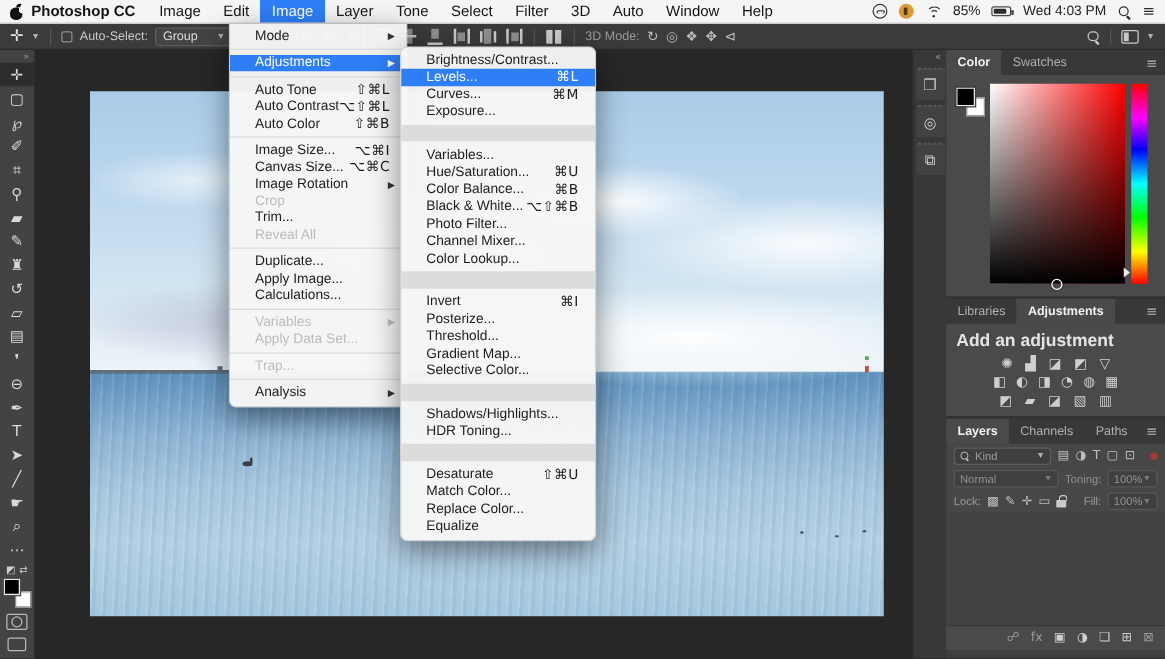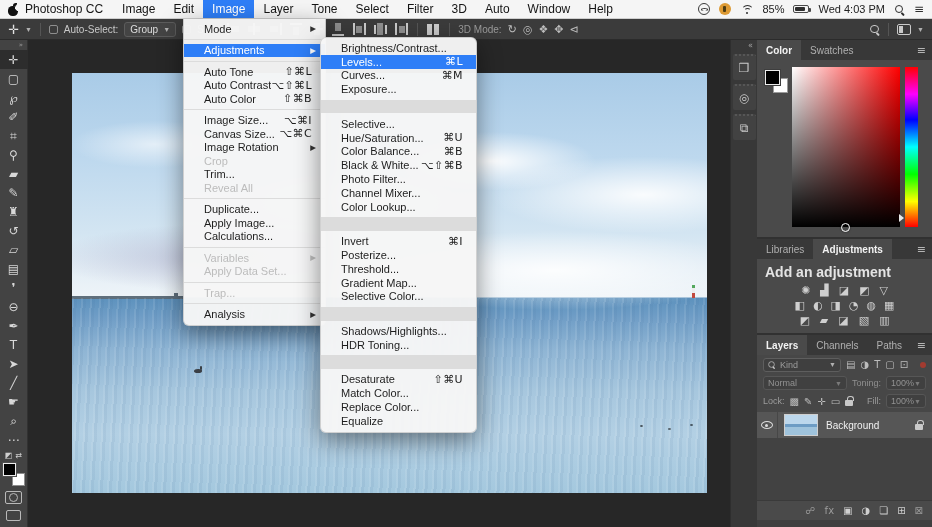--- a/index.html
+++ b/index.html
@@ -8,21 +8,21 @@
   #app{position:relative;width:932px;height:527px}
   .g{font-family:"DejaVu Sans",sans-serif}
   .rpt{display:contents}
 
   
   #menubar{position:absolute;left:0;top:0;width:932px;height:19px;background:#f5f5f5;
     display:flex;align-items:stretch;font-size:12px;color:#151515;padding-left:8px;z-index:60;
     border-bottom:1px solid #cfcfcf}
   .mb-item{display:flex;align-items:center;padding:0 9px;white-space:nowrap}
   .mb-item.active{background:#2e7ef7;color:#fff}
-  #appname{font-weight:normal;padding:0 10px 0 6px;display:flex;align-items:center}
+  #appname{font-weight:bold;padding:0 10px 0 6px;display:flex;align-items:center}
   .apple{width:11px;height:13px;position:relative;align-self:center}
   .apple::before{content:"";position:absolute;left:0;top:3px;width:10px;height:10px;border-radius:45%;
     background:radial-gradient(circle at 100% 20%,transparent 2.7px,#111 3px)}
   .apple::after{content:"";position:absolute;left:5px;top:0;width:3.5px;height:3.5px;background:#111;border-radius:80% 0 80% 0}
   .mb-right{margin-left:auto;display:flex;align-items:center;gap:9px;font-size:11px;padding-right:8px;color:#222}
   .cc-icon{width:12px;height:12px;border:1.8px solid #3a3a3a;border-radius:50%;position:relative}
   .cc-icon::after{content:"";position:absolute;left:1.5px;top:3.5px;width:5px;height:2px;border:1px solid #3a3a3a;border-radius:50%;border-bottom:none}
   .badge-icon{width:12px;height:12px;border-radius:50%;background:#dd9a33;position:relative}
   .badge-icon::after{content:"";position:absolute;left:4px;top:3px;width:3px;height:6px;background:#4d3c12;border-radius:1px}
   .wifi{position:relative;width:13px;height:11px}
@@ -38,21 +38,21 @@
   .mag.light::before{border-color:#c9c9c9}
   .mag.light::after{background:#c9c9c9}
   .list-icon{font-size:12px;color:#2e2e2e;line-height:1}
 
   
   #optionsbar{position:absolute;left:0;top:19px;width:932px;height:21px;background:#3b3b3b;
     border-bottom:1px solid #2b2b2b;display:flex;align-items:center;gap:6px;padding:0 8px;
     color:#c9c9c9;font-size:10px;z-index:10}
   .ob-divider{width:1px;height:13px;background:#555;margin:0 2px}
   .checkbox{width:9px;height:9px;border:1px solid #8e8e8e;border-radius:2px;background:transparent}
-  .ob-select{display:flex;align-items:center;gap:5px;background:#444;border:1px solid #5c5c5c;border-radius:3px;padding:1px 5px;color:#ddd}
+  .ob-select{display:flex;align-items:center;gap:15px;background:#444;border:1px solid #5c5c5c;border-radius:3px;padding:1px 5px;color:#ddd}
   .chev{font-size:7px;color:#b0b0b0}
   .ob-tool{font-size:13px;color:#e2e2e2}
   .ai{width:15px;height:13px;background-repeat:no-repeat;
       background-image:linear-gradient(#cacaca,#cacaca),linear-gradient(#8f8f8f,#8f8f8f)}
   .ai-l{background-size:2px 12px,8px 6px;background-position:1px 0,5px 3px}
   .ai-c{background-size:2px 12px,12px 6px;background-position:6px 0,1px 3px}
   .ai-r{background-size:2px 12px,8px 6px;background-position:12px 0,2px 3px}
   .ai-t{background-size:12px 2px,6px 8px;background-position:1px 0,4px 4px}
   .ai-m{background-size:12px 2px,6px 12px;background-position:1px 5px,4px 0}
   .ai-b{background-size:12px 2px,6px 8px;background-position:1px 11px,4px 0}
@@ -393,21 +393,21 @@
         <span class="arr g"></span>
       </div><div class="mi">
         <span class="lbl">Exposure...</span>
         <span class="sc"></span>
         <span class="arr g"></span>
       </div><div class="mi sep">
         <span class="lbl"></span>
         <span class="sc"></span>
         <span class="arr g"></span>
       </div><div class="mi">
-        <span class="lbl">Selective...</span>
+        <span class="lbl">Variables...</span>
         <span class="sc"></span>
         <span class="arr g"></span>
       </div><div class="mi">
         <span class="lbl">Hue/Saturation...</span>
         <span class="sc">⌘U</span>
         <span class="arr g"></span>
       </div><div class="mi">
         <span class="lbl">Color Balance...</span>
         <span class="sc">⌘B</span>
         <span class="arr g"></span>
@@ -582,28 +582,20 @@
           <div class="rpt">
             
           <span class="lk-ic">▩</span><span class="lk-ic">✎</span><span class="lk-ic">✛</span><span class="lk-ic">▭</span></div>
           <span class="padlock"></span>
           <span style="margin-left:auto">Fill:</span>
           <span class="mini-select val-box">
             <span>100%</span>
             <span class="chev">▼</span>
           </span>
         </div>
-        <div class="layer-row">
-          <span class="eye-cell">
-            <span class="eye"></span>
-          </span>
-          <span class="thumb"></span>
-          <span class="layer-name">Background</span>
-          <span class="padlock layer-lock"></span>
-        </div>
         <div class="layers-list"></div>
         <div class="bottom-bar">
           <div class="rpt">
             
           <span class="bb-ic">☍</span><span class="bb-ic">fx</span><span class="bb-ic bright">▣</span><span class="bb-ic bright">◑</span><span class="bb-ic bright">❏</span><span class="bb-ic bright">⊞</span><span class="bb-ic">⊠</span></div>
         </div>
       </div>
     </section>
 
   </div>

